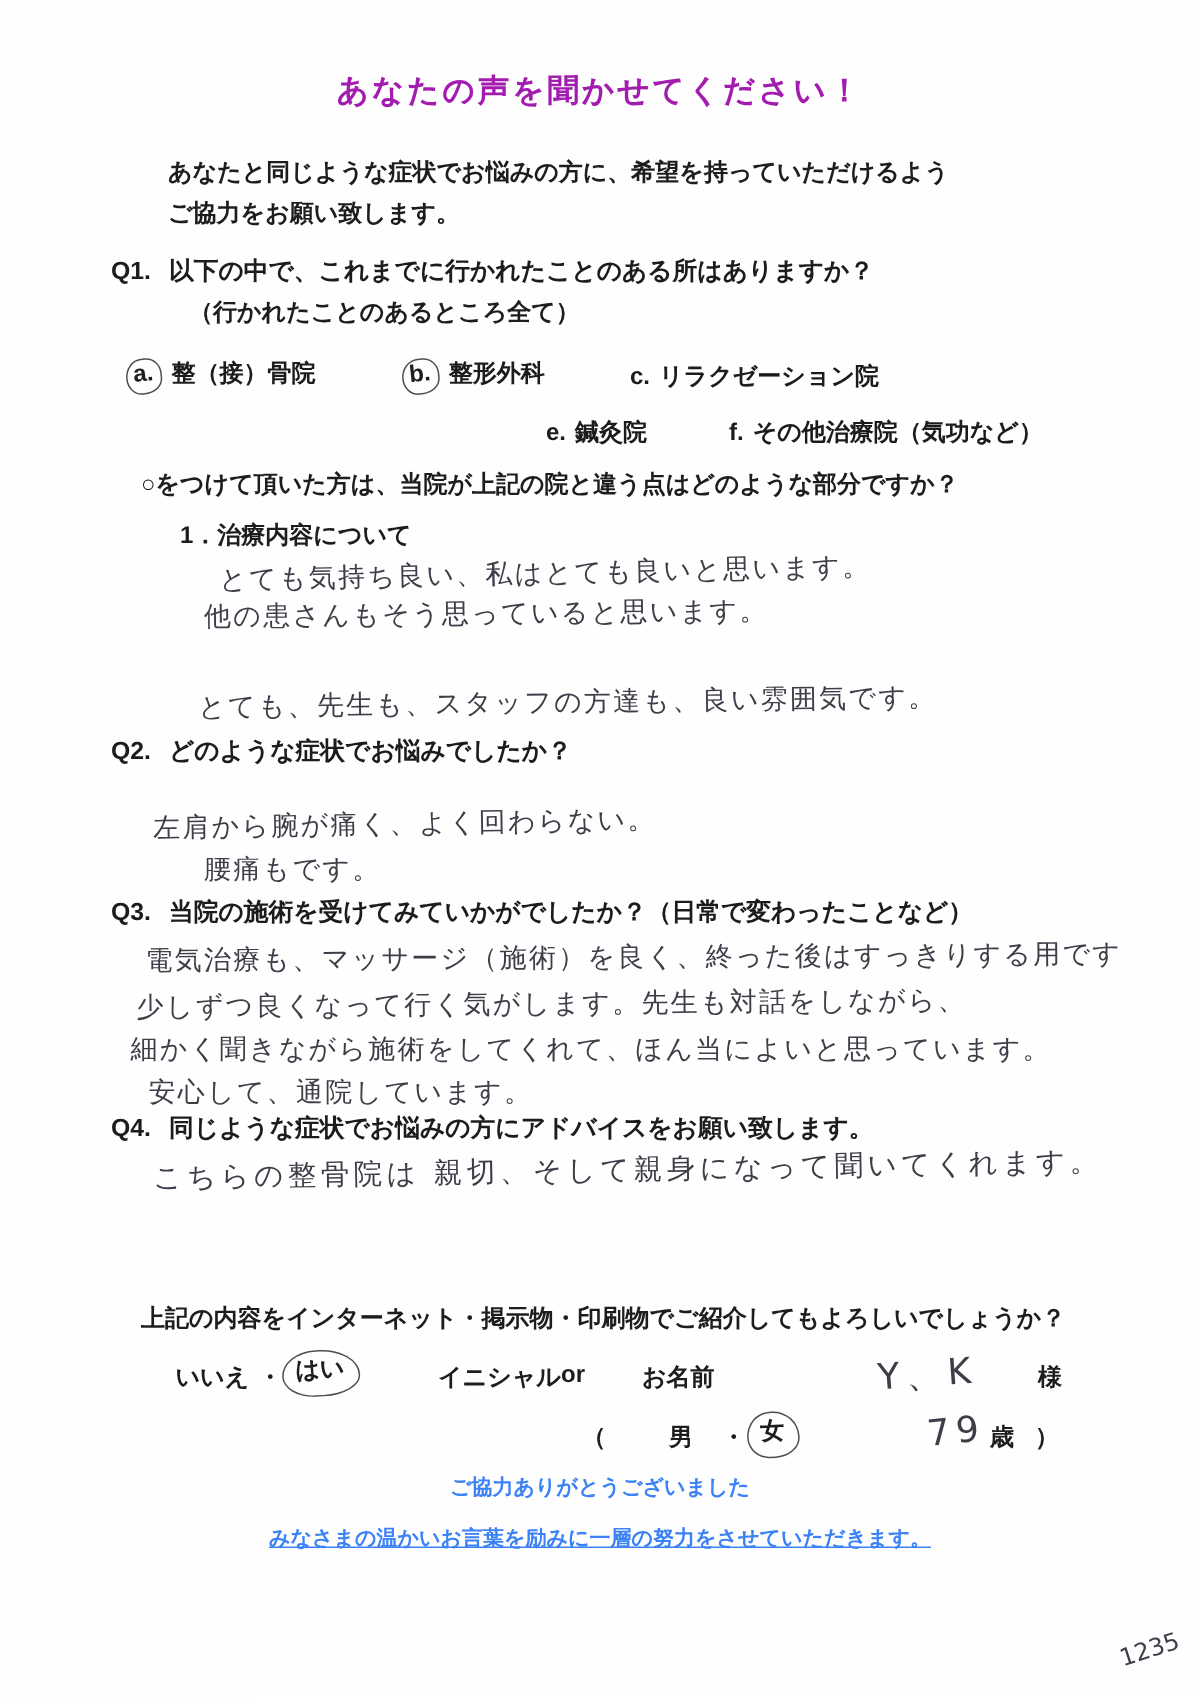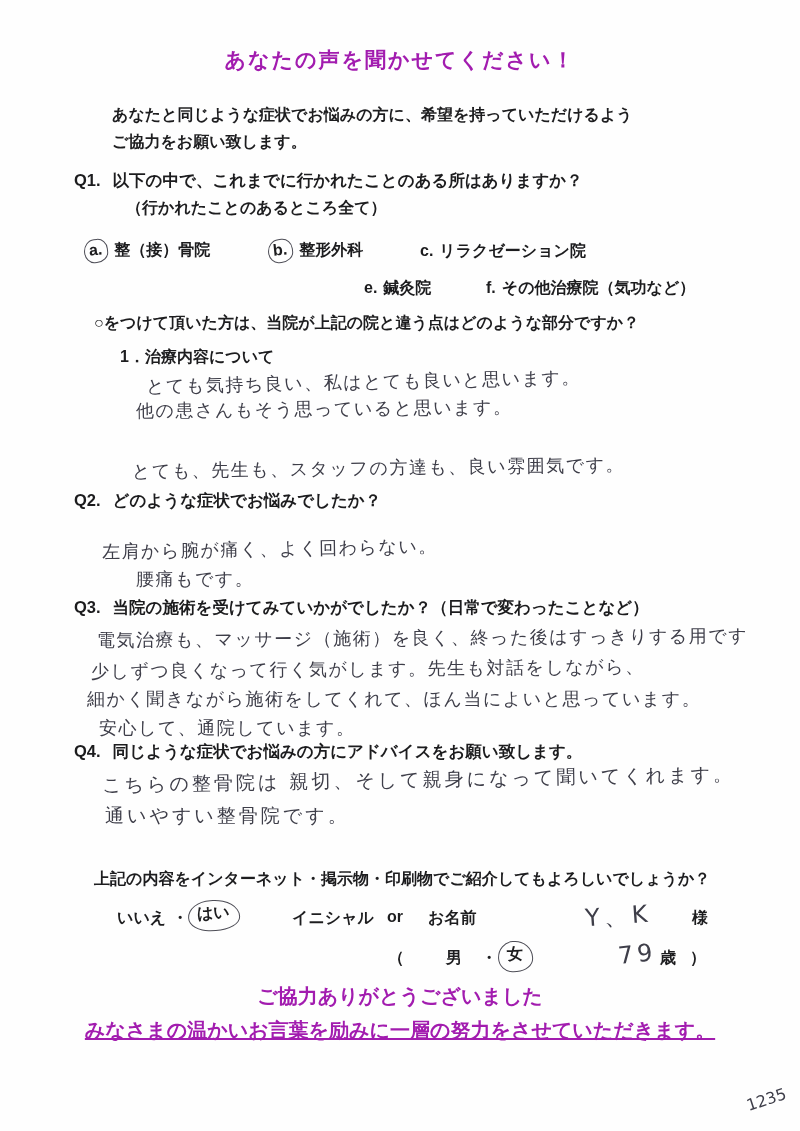--- a/index.html
+++ b/index.html
@@ -19,21 +19,21 @@
   .ckey{border:1.6px solid #4d4d56;border-radius:52% 48% 58% 46% / 60% 52% 48% 55%;
         padding:1px 5px 3px 4px;transform:rotate(-6deg);}
   .hw{color:#3e3e49;font-size:18px;letter-spacing:1.5px;font-weight:400;
       font-family:"DejaVu Sans","Liberation Sans",sans-serif;}
   .hw-big{font-size:19px;letter-spacing:3px;}
   .hw-name{font-size:24px;letter-spacing:4px;}
   .circ-hw{display:inline-block;border:1.8px solid #4d4d56;
            border-radius:48% 55% 52% 45% / 58% 60% 45% 50%;
            padding:2px 9px 6px 8px;transform:rotate(-3deg);}
   .bold-center{position:absolute;left:0;right:0;text-align:center;
-               font-weight:700;font-size:20px;color:#a21caf;}
+               font-weight:700;font-size:14px;color:#3b82f6;}
   .clinic{position:absolute;font-weight:700;font-size:20px;color:#111;letter-spacing:1px;}
   .pagenum{transform:rotate(-18deg);font-size:16px;letter-spacing:0;}
 </style>
 </head>
 <body>
 
 <div class="page">
 
   <div class="title">あなたの声を聞かせてください！</div>
 
@@ -80,31 +80,30 @@
   </div>
   <div class="line hw" style="left:97px;top:626px;transform:rotate(-0.4deg);">電気治療も、マッサージ（施術）を良く、終った後はすっきりする用です</div>
   <div class="line hw" style="left:91px;top:657px;transform:rotate(-0.5deg);">少しずつ良くなって行く気がします。先生も対話をしながら、</div>
   <div class="line hw" style="left:99px;top:716px;">安心して、通院しています。</div>
   <div class="line hw" style="left:87px;top:687px;">細かく聞きながら施術をしてくれて、ほん当によいと思っています。</div>
 
   <div class="line qline" style="left:74px;top:741px;">
     <span class="qlabel">Q4.</span><span>同じような症状でお悩みの方にアドバイスをお願い致します。</span>
   </div>
   <div class="line hw hw-big" style="left:102px;top:767px;transform:rotate(-1deg);">こちらの整骨院は 親切、そして親身になって聞いてくれます。</div>
-  <div class="line hw hw-big" style="left:105px;top:803px;">通いやすい整骨院です。</div>
 
   <div class="line printed" style="left:94px;top:869px;">上記の内容をインターネット・掲示物・印刷物でご紹介してもよろしいでしょうか？</div>
 
   <div class="line printed" style="left:117px;top:908px;">いいえ</div>
   <div class="line printed" style="left:172px;top:908px;">・</div>
   <div class="line" style="left:188px;top:900px;">
     <span class="circ-hw printed">はい</span>
   </div>
   <div class="line printed" style="left:292px;top:908px;">イニシャル</div>
-  <div class="line printed" style="left:387px;top:908px;">or</div>
+  <div class="line printed" style="left:374px;top:908px;">or</div>
   <div class="line printed" style="left:428px;top:908px;">お名前</div>
   <div class="line hw hw-name" style="left:585px;top:900px;transform:rotate(-4deg);">Y、K</div>
   <div class="line printed" style="left:692px;top:908px;">様</div>
 
   <div class="line printed" style="left:388px;top:948px;">（</div>
   <div class="line printed" style="left:446px;top:948px;">男</div>
   <div class="line printed" style="left:481px;top:948px;">・</div>
   <div class="line" style="left:498px;top:941px;">
     <span class="circ-hw printed">女</span>
   </div>

